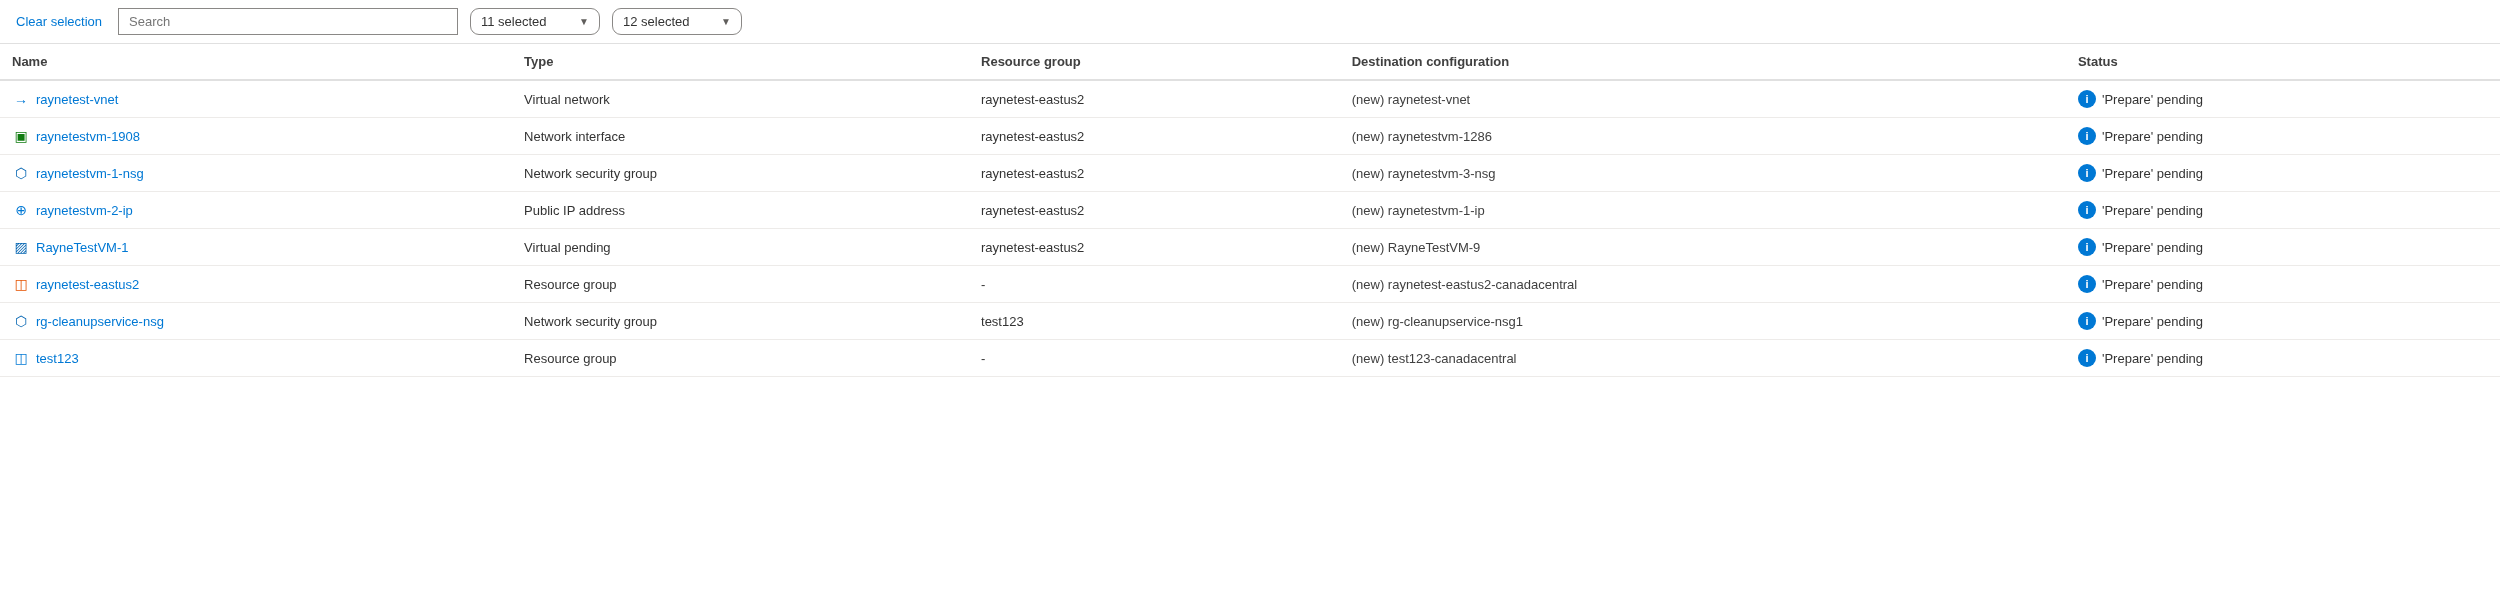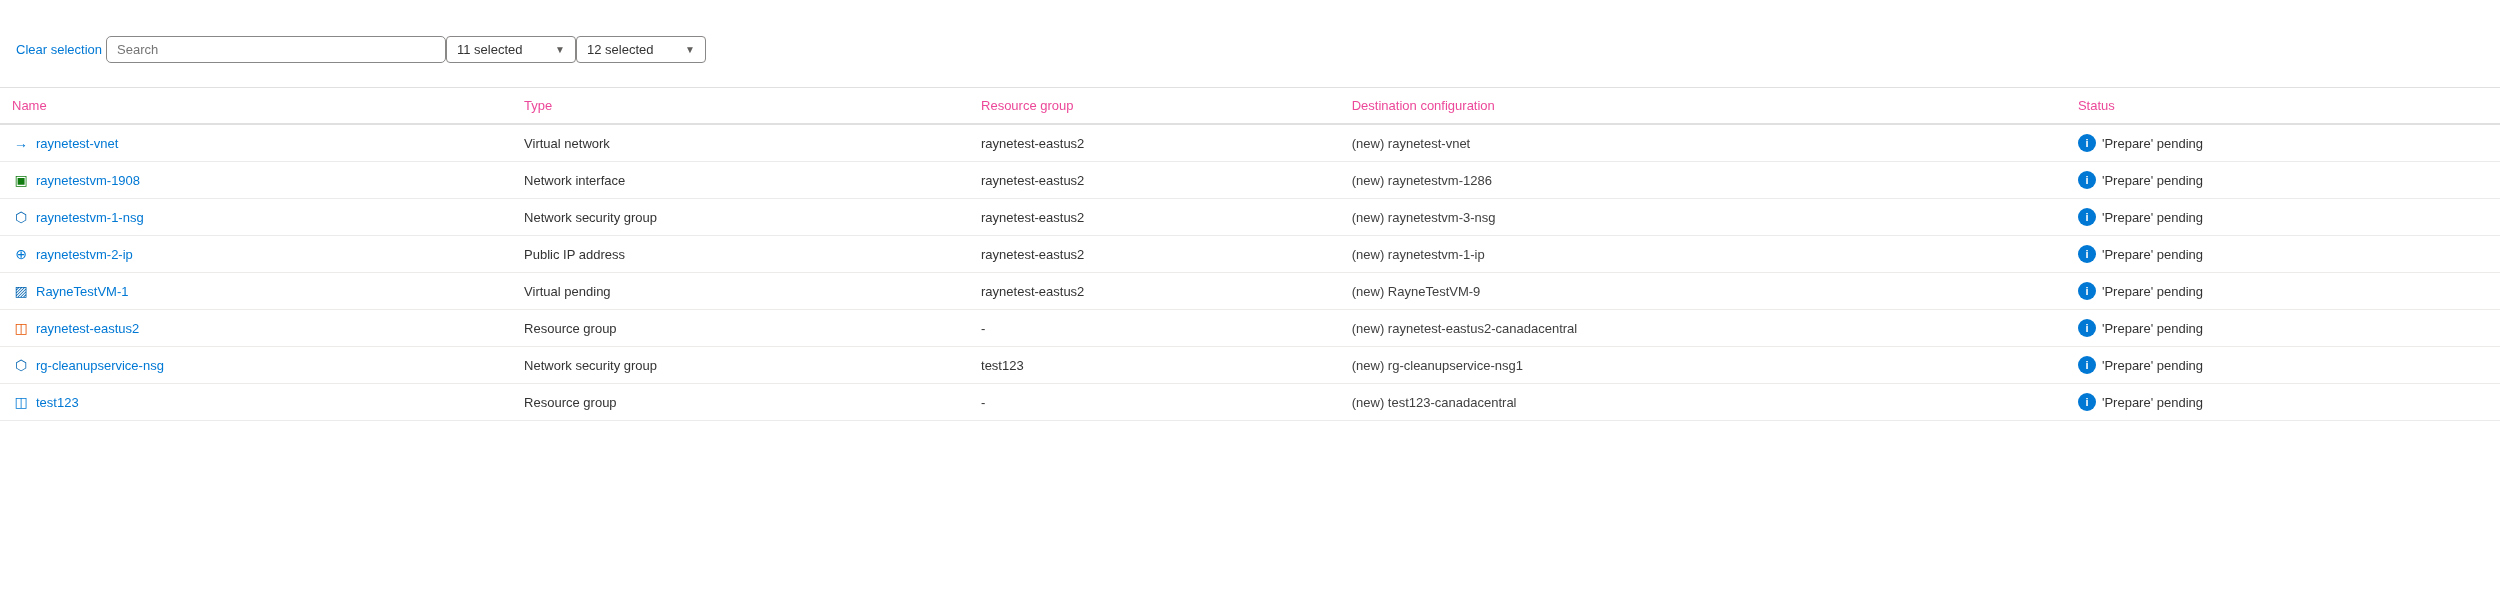--- a/index.html
+++ b/index.html
@@ -6,50 +6,50 @@
     body {
       font-family: 'Segoe UI', Arial, sans-serif;
       font-size: 13px;
       background: #fff;
       color: #333;
       overflow-x: hidden;
     }
     .toolbar {
       display: flex;
       align-items: center;
-      padding: 24px 12px;
+      padding: 8px 12px;
       border-bottom: 1px solid #e0e0e0;
+      gap: 12px;
       background: #fff;
-      margin-top: 12px;
     }
     .clear-selection-btn {
       color: #0078d4;
       background: none;
       border: none;
       cursor: pointer;
       font-size: 13px;
       white-space: nowrap;
       padding: 4px 4px;
       text-decoration: none;
     }
     .search-input {
       border: 1px solid #8a8886;
-      border-radius: 5px;
+      border-radius: 0;
       padding: 5px 10px;
       font-size: 13px;
       width: 340px;
       color: #605e5c;
       outline: none;
     }
     .dropdown-btn {
       display: flex;
       align-items: center;
       gap: 8px;
       border: 1px solid #8a8886;
-      border-radius: 4px;
+      border-radius: 9px;
       padding: 5px 10px;
       background: #fff;
       font-size: 13px;
       cursor: pointer;
       min-width: 130px;
       color: #333;
     }
     .dropdown-arrow {
       font-size: 10px;
       color: #605e5c;
@@ -62,23 +62,23 @@
     table {
       width: 100%;
       border-collapse: collapse;
     }
     thead tr {
       border-bottom: 2px solid #e0e0e0;
     }
     th {
       text-align: left;
       padding: 10px 12px;
-      font-weight: 400;
-      font-size: 13px;
-      color: #ec4899;
+      font-weight: 700;
+      font-size: 13px;
+      color: #404040;
       background: #fff;
       white-space: nowrap;
     }
     tbody tr {
       border-bottom: 1px solid #edebe9;
     }
     td {
       padding: 9px 12px;
       font-size: 13px;
       vertical-align: middle;

